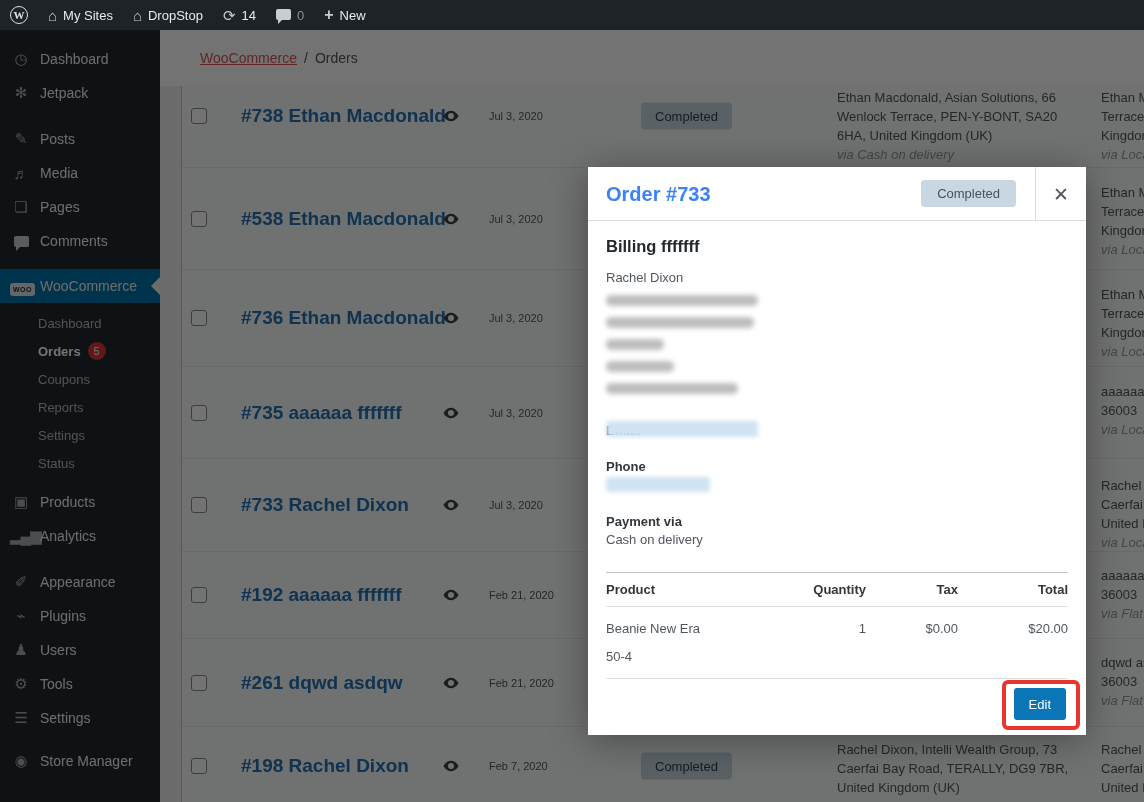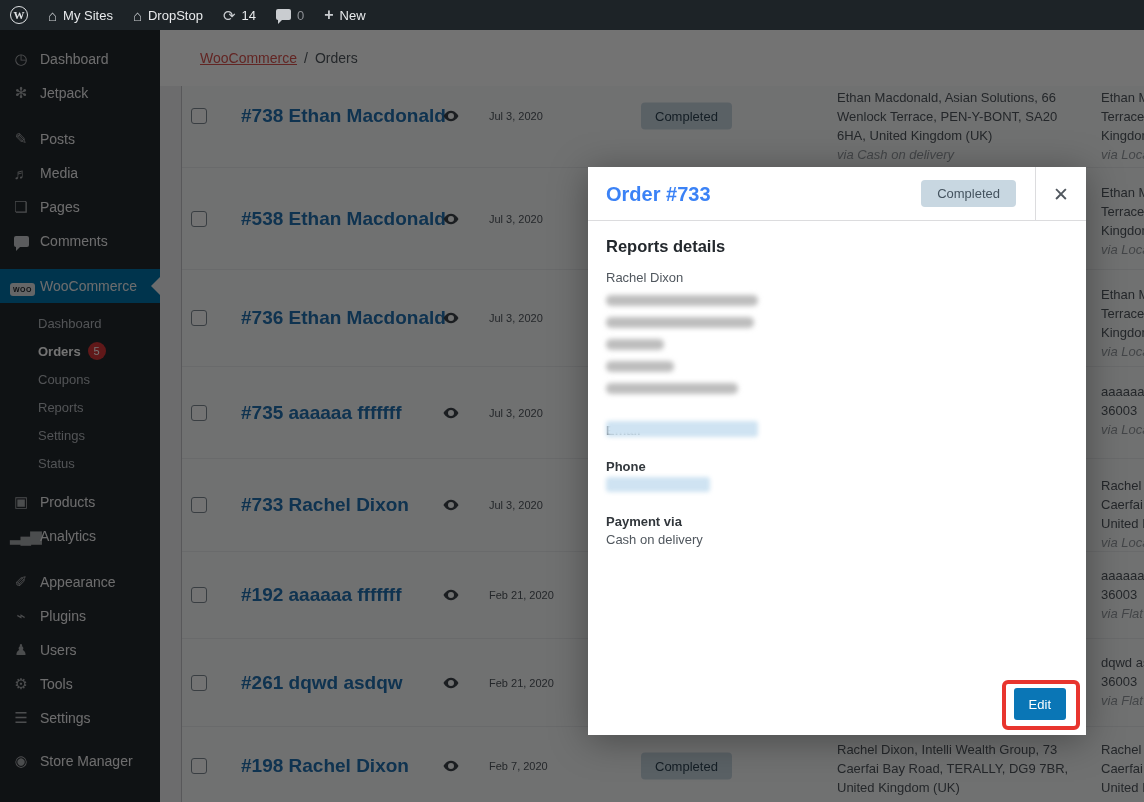--- a/index.html
+++ b/index.html
@@ -357,38 +357,55 @@
   </div>
 
   <div class="modal">
     <div class="m-header">
       <span class="m-title">Order #733</span>
       <span class="m-badge">Completed</span>
       <span class="m-divider"></span>
       <span class="m-close">✕</span>
     </div>
 
-    <div class="m-h2">Reports details</div>
+    <div class="m-h2">Billing fffffff</div>
     <div class="m-name">Rachel Dixon</div>
 
     <div class="blurlines">
       <div class="blur-line" style="width:152px;"></div>
       <div class="blur-line" style="width:148px;"></div>
       <div class="blur-line" style="width:58px;"></div>
       <div class="blur-line" style="width:68px;"></div>
       <div class="blur-line" style="width:132px;"></div>
     </div>
 
     <div class="m-label" style="top:236px;margin-top:20px;">Email</div>
     <div class="blur-email"></div>
 
     <div class="m-label" style="top:292px;">Phone</div>
     <div class="blur-phone"></div>
 
     <div class="m-label" style="top:347px;">Payment via</div>
     <div class="m-payvalue">Cash on delivery</div>
 
+    <div class="ptable">
+      <div class="pt-head">
+        <span class="col-prod">Product</span>
+        <span class="col-qty">Quantity</span>
+        <span class="col-tax">Tax</span>
+        <span class="col-tot">Total</span>
+      </div>
+      <div class="pt-row">
+        <span class="col-prod">
+          <span>Beanie New Era</span>
+          <div class="variant">50-4</div>
+        </span>
+        <span class="col-qty">1</span>
+        <span class="col-tax">$0.00</span>
+        <span class="col-tot">$20.00</span>
+      </div>
+    </div>
 
     <button class="edit-btn">Edit</button>
     <div class="annotation"></div>
   </div>
 
 </div>
 
 </body></html>

